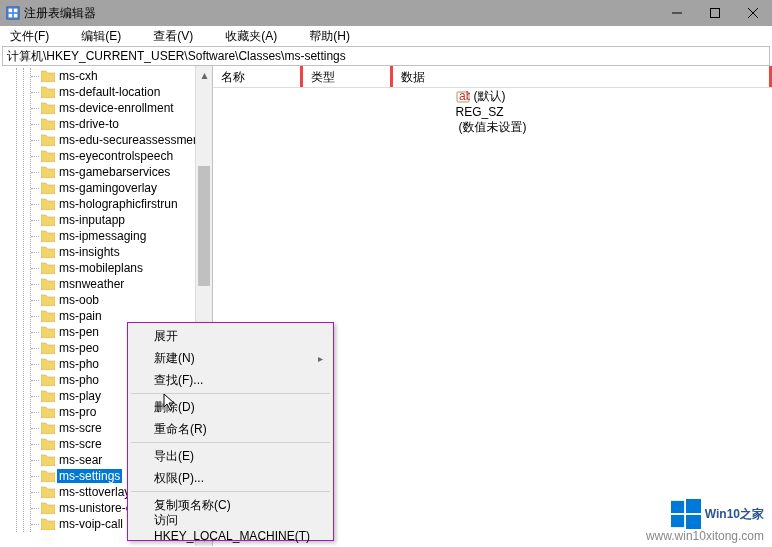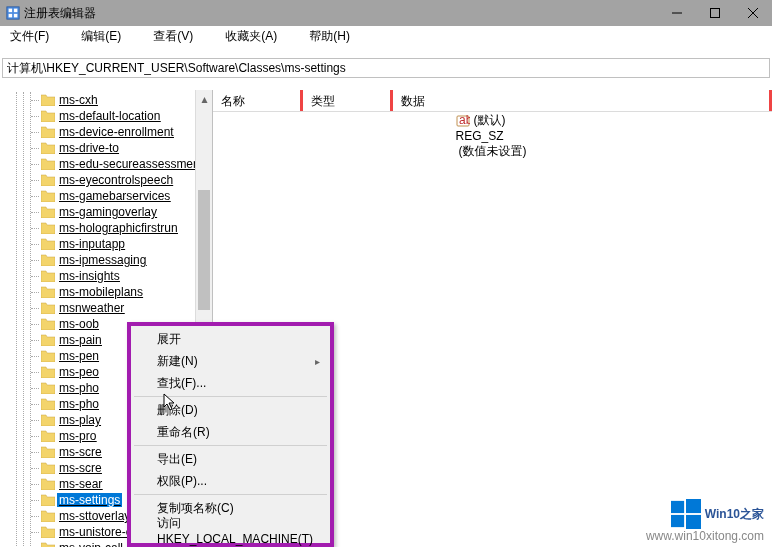--- a/index.html
+++ b/index.html
@@ -11,48 +11,48 @@
   .titlebar-title { flex: 1; color: #000; }
   .win-controls { display: flex; }
   .win-btn { width: 38px; height: 26px; display: flex; align-items: center; justify-content: center; color: #555; }
   .win-btn svg { width: 10px; height: 10px; }
 
   
   .menubar { height: 20px; display: flex; align-items: center; padding-left: 4px; background: #fff; gap: 20px; }
   .menu-item { padding: 2px 6px; cursor: default; }
 
   
-  .pathbar { height: 20px; border: 1px solid #c0c0c0; display: flex; align-items: center; padding-left: 4px; background: #fff; margin: 12px 2px; }
+  .pathbar { height: 20px; border: 1px solid #c0c0c0; display: flex; align-items: center; padding-left: 4px; background: #fff; margin: 0 2px; }
 
   
   .split { display: flex; height: 480px; }
   .tree-pane { width: 213px; border-right: 1px solid #c0c0c0; overflow: hidden; padding-top: 2px; position: relative; }
   .values-pane { flex: 1; }
 
   
   .tree { padding-left: 10px; }
-  .tree-indent { border-left: 1px dotted #aaa; margin-left: 6px; padding-left: 0; text-decoration: underline; }
+  .tree-indent { border-left: 1px dotted #aaa; margin-left: 6px; padding-left: 0; }
   .node-row { display: flex; align-items: center; height: 16px; white-space: nowrap; }
   .connector { width: 8px; border-bottom: 1px dotted #aaa; height: 1px; }
   .folder-icon { width: 14px; height: 12px; margin: 0 2px; }
   .node-label { padding: 0 2px; cursor: default; }
   .node-label.selected { background: #0078d7; color: #fff; }
 
   
   .vals-header { display: flex; height: 22px; border-bottom: 1px solid #dcdcdc; }
   .vals-col { padding: 3px 8px; border-right: 3px solid #ef4444; cursor: default; }
   .vcol-name { width: 90px; }
   .vcol-type { width: 90px; }
   .vcol-data { flex: 1; }
   .vals-row { display: flex; height: 18px; align-items: center; flex-direction: column; }
   .vcell { padding: 0 8px; }
   .val-icon { width: 14px; height: 14px; margin-right: 4px; display: inline-flex; align-items: center; }
 
   
-  .ctxmenu { position: absolute; left: 127px; top: 322px; width: 207px; background: #f0f0f0; border: 4px solid #a21caf; box-shadow: 2px 2px 4px rgba(0,0,0,0.25); padding: 2px; z-index: 10; }
+  .ctxmenu { position: absolute; left: 127px; top: 322px; width: 207px; background: #f0f0f0; border: 1px solid #a21caf; box-shadow: 2px 2px 4px rgba(0,0,0,0.25); padding: 2px; z-index: 10; }
   .ctx-item { height: 22px; display: flex; align-items: center; padding-left: 24px; position: relative; cursor: default; }
   .ctx-item.has-sub::after { content: "▸"; position: absolute; right: 8px; font-size: 10px; color: #666; }
   .ctx-sep { height: 1px; background: #d0d0d0; margin: 2px 1px; }
   .ctx-cursor { position: absolute; left: 163px; top: 393px; z-index: 20; }
 
   
   .vscroll { position: absolute; right: 0; top: 0; bottom: 0; width: 17px; background: #f0f0f0; border-left: 1px solid #dcdcdc; }
   .vscroll .thumb { position: absolute; left: 2px; right: 2px; top: 100px; height: 120px; background: #c0c0c0; }
   .vscroll .arrow { width: 17px; height: 17px; display: flex; align-items: center; justify-content: center; color: #666; position: absolute; }
   .vscroll .up { top: 0; } .vscroll .down { bottom: 0; }

